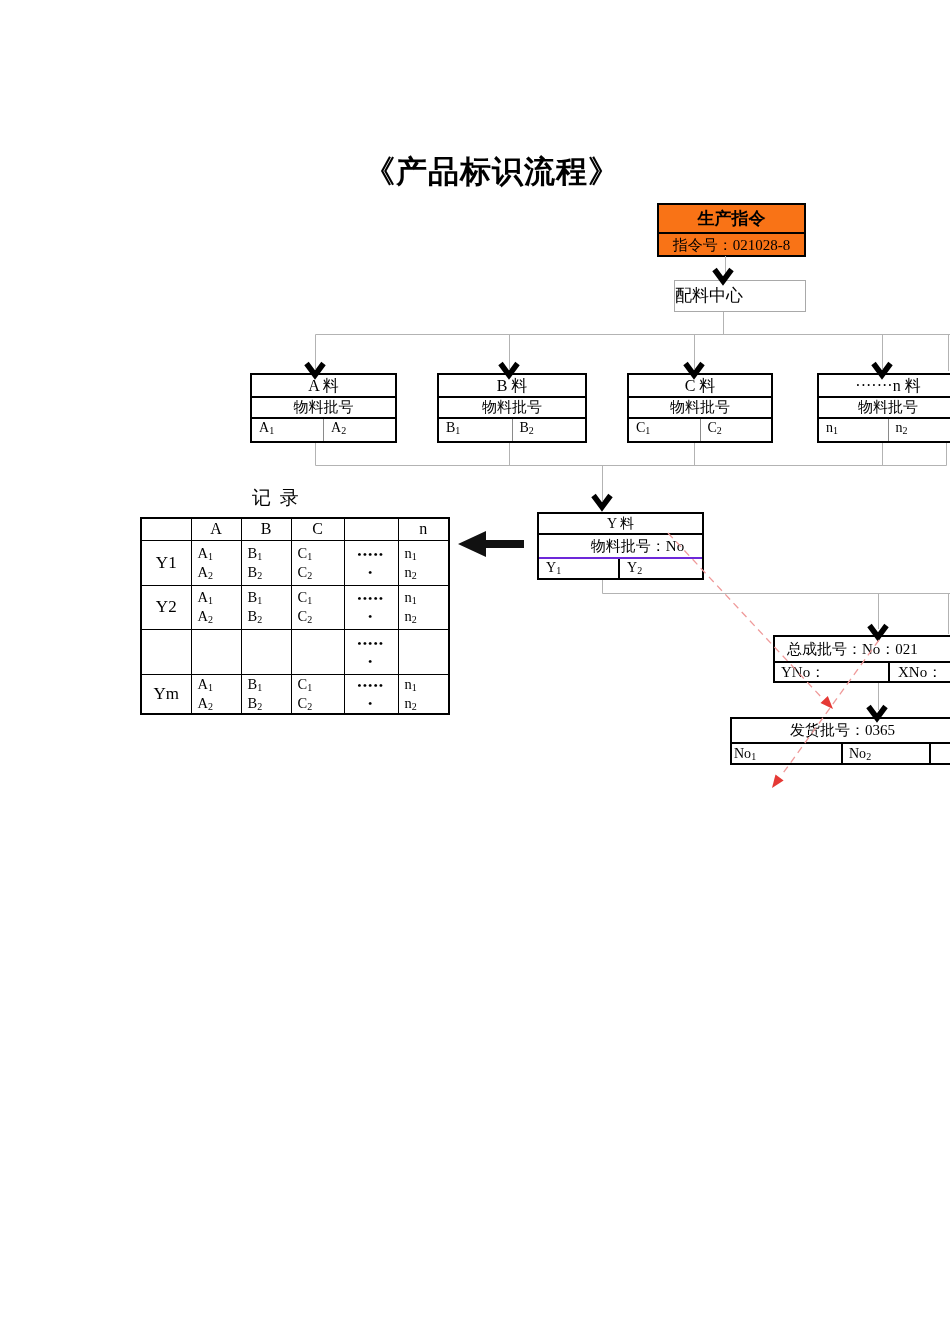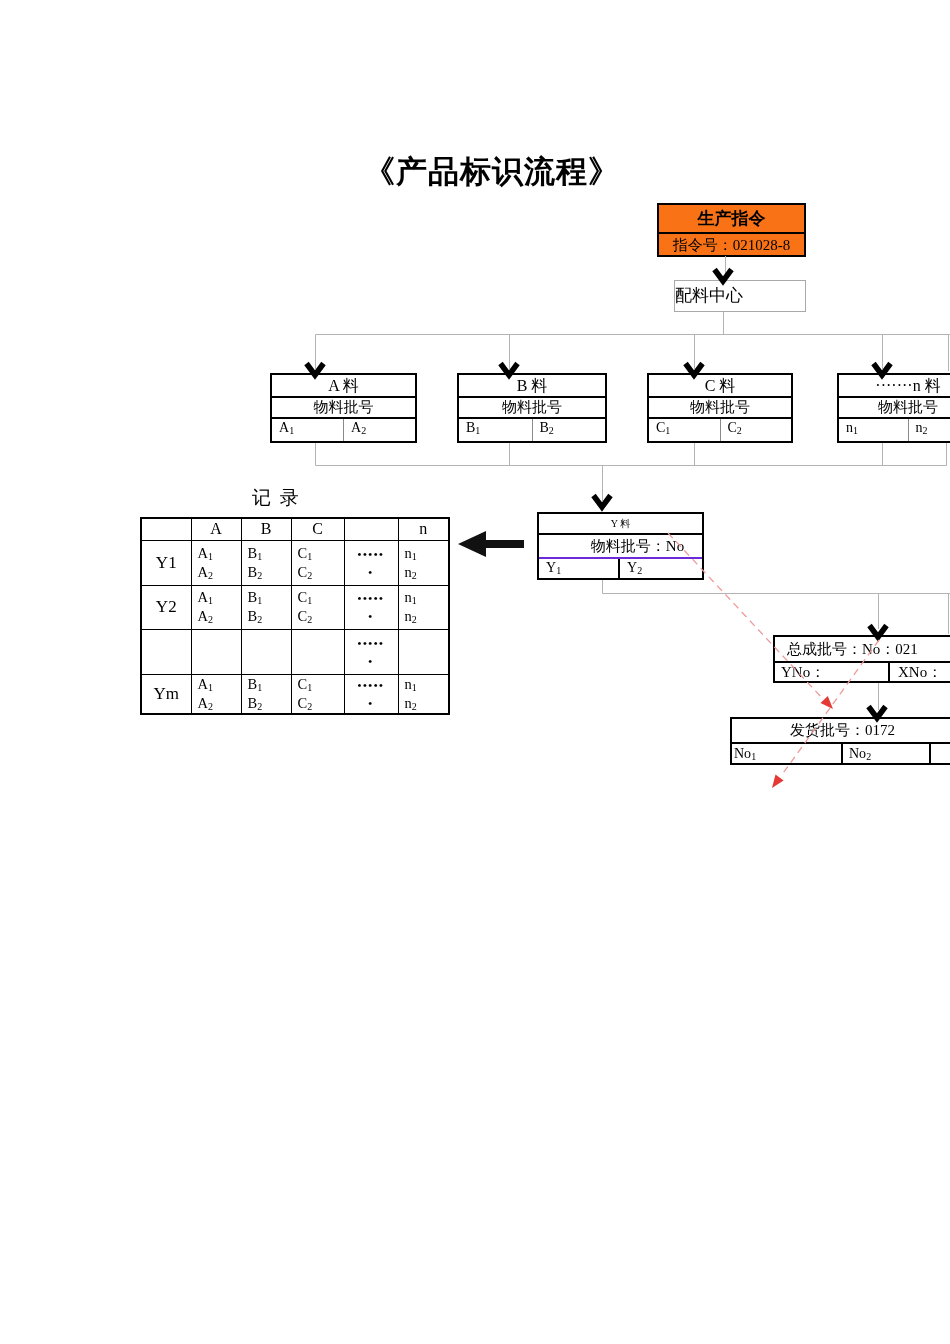--- a/index.html
+++ b/index.html
@@ -9,30 +9,30 @@
   
   .page-title{left:364px;top:151px;font-size:31px;font-weight:bold;letter-spacing:1px;white-space:nowrap;}
   
   .prod{left:657px;top:203px;width:149px;height:54px;border:2.5px solid #000;background:#f97316;}
   .prod .r1{height:27px;line-height:27px;text-align:center;font-weight:bold;font-size:17px;border-bottom:2px solid #000;}
   .prod .r2{height:18px;line-height:22px;text-align:center;font-size:15px;white-space:nowrap;}
   
   .disp{left:658px;top:280px;width:132px;height:32px;border:1px solid #a9a9a9;background:#fff;
         line-height:30px;font-size:17px;margin-left:16px;}
   
-  .mat{top:373px;height:70px;border:2.5px solid #000;background:#fff;display:flex;flex-direction:column;margin-left:20px;}
+  .mat{top:373px;height:70px;border:2.5px solid #000;background:#fff;display:flex;flex-direction:column;}
   .mat .mt{height:21px;line-height:21px;text-align:center;font-size:16px;border-bottom:2px solid #000;white-space:nowrap;}
   .mat .mb{height:19px;line-height:19px;text-align:center;font-size:15px;border-bottom:2px solid #000;}
   .mat .mc{flex:1;display:flex;}
   .mat .mc .c{flex:1;font-size:14px;line-height:18px;padding-left:7px;white-space:nowrap;}
   .mat .mc .c.first{border-right:1px solid #8a8a8a;}
   sub{font-size:10px;vertical-align:-2px;line-height:0;}
   
   .ybox{left:537px;top:512px;width:167px;height:68px;border:2.5px solid #000;background:#fff;display:flex;flex-direction:column;}
-  .ybox .yt{height:19px;line-height:19px;text-align:center;font-size:10px;border-bottom:2px solid #000;}
+  .ybox .yt{height:19px;line-height:19px;text-align:center;font-size:14px;border-bottom:2px solid #000;}
   .ybox .yb{height:22px;line-height:22px;text-align:center;font-size:15px;border-bottom:2px solid #6d28d9;white-space:nowrap;padding-left:34px;}
   .ybox .yc{flex:1;display:flex;}
   .ybox .yc .c{font-size:14px;line-height:18px;padding-left:7px;white-space:nowrap;}
   .ybox .yc .c.first{width:72px;border-right:2px solid #000;}
   .ybox .yc .c.second{flex:1;}
   
   .rec-label{left:252px;top:485px;font-size:19px;letter-spacing:2px;white-space:nowrap;}
   table.rec{position:absolute;left:140px;top:517px;border-collapse:collapse;table-layout:fixed;
             border:2px solid #000;background:#fff;}
   table.rec td{border:1px solid #000;padding:0;vertical-align:middle;overflow:hidden;}
@@ -216,21 +216,21 @@
 
 <div class="abs zc">
   <div class="r1">总成批号：No：021</div>
   <div class="r2">
     <div class="c1">YNo：</div>
     <div class="c2">XNo：</div>
   </div>
 </div>
 
 <div class="abs fh">
-  <div class="r1">发货批号：0172</div>
+  <div class="r1">发货批号：0365</div>
   <div class="r2">
     <div class="c1"><span>No</span><sub>1</sub></div>
     <div class="c2"><span>No</span><sub>2</sub></div>
     <div class="c3"></div>
   </div>
 </div>
 
 <svg class="overlay" width="950" height="820" viewBox="0 0 950 820">
 
   <g stroke="#b3b3b3" stroke-width="1" fill="none">

